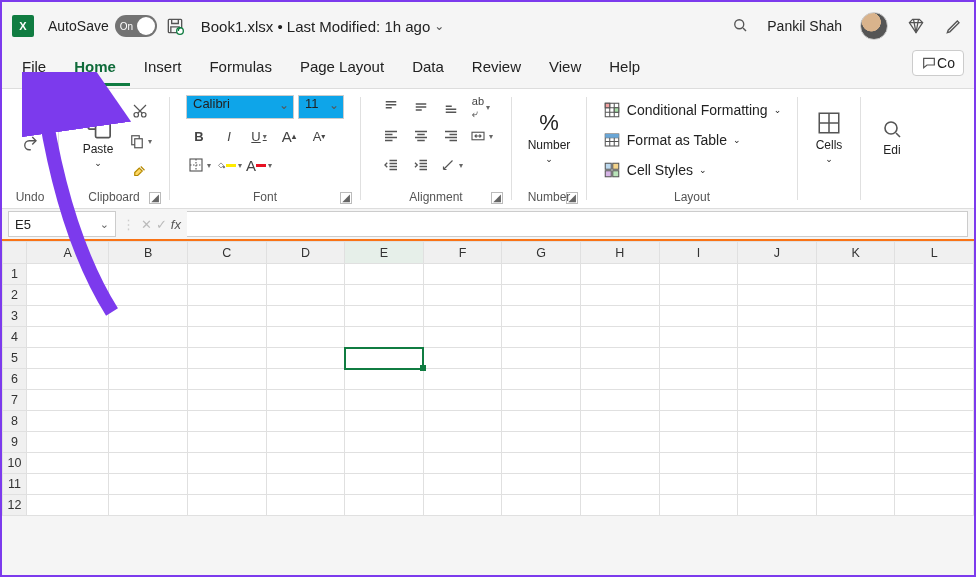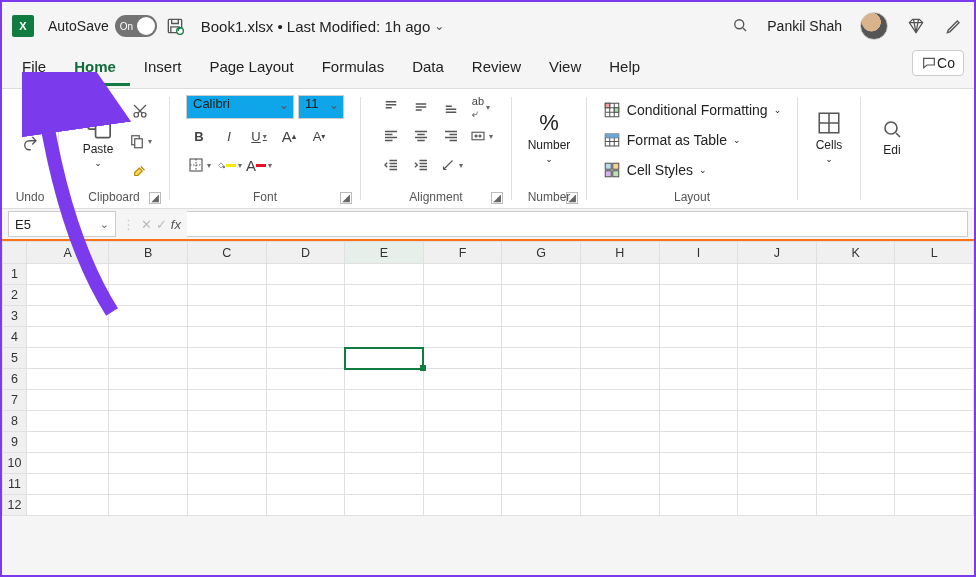--- a/index.html
+++ b/index.html
@@ -203,22 +203,22 @@
           <path d="M4 20l3-1 11-11-2-2L5 17z"></path>
         </svg>
     </span>
   </div>
 </div>
 
 <div class="tabs" id="tabs-row">
   <div class="tab">File</div>
     <div class="tab active">Home</div>
     <div class="tab">Insert</div>
+    <div class="tab">Formulas</div>
     <div class="tab">Page Layout</div>
-    <div class="tab">Formulas</div>
     <div class="tab">Data</div>
     <div class="tab">Review</div>
     <div class="tab">View</div>
     <div class="tab">Help</div>
     <div class="tabs-right">
     <div class="comments-btn">
       <svg width="16" height="16" viewBox="0 0 24 24" fill="none" stroke="#555" stroke-width="1.8">
           <path d="M4 5h16v10H9l-5 4z"></path>
         </svg>
       <span>Co</span>

